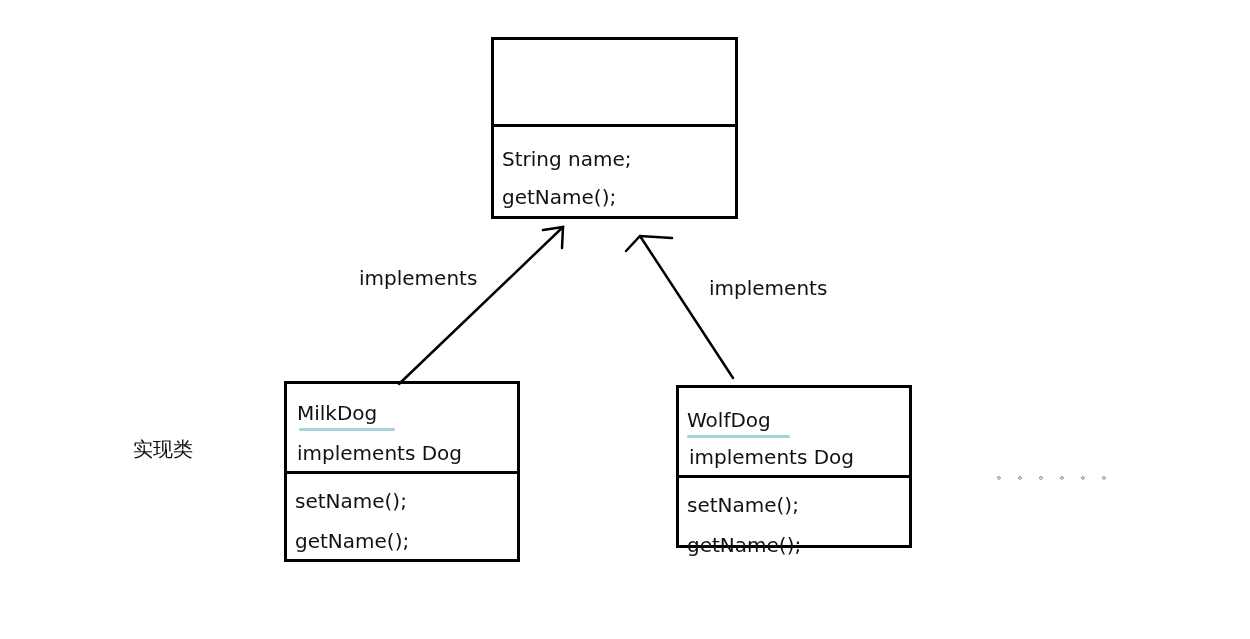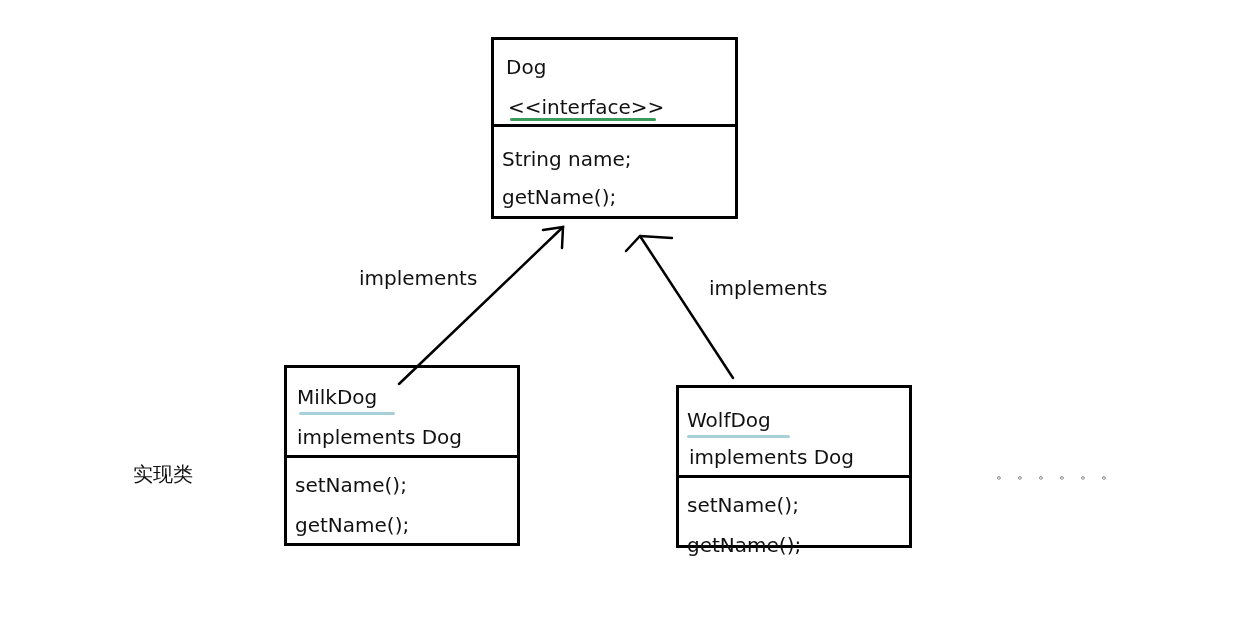--- a/index.html
+++ b/index.html
@@ -11,32 +11,27 @@
     .txt { position: absolute; font-size: 20px; white-space: nowrap; line-height: 24px; }
     .ul { position: absolute; height: 3px; border-radius: 2px; }
     svg.arrows { position: absolute; left: 0; top: 0; }
     .label { position: absolute; font-size: 20px; white-space: nowrap; }
     .dots { position: absolute; font-size: 14px; letter-spacing: 7px; }
   </style>
 </head>
 <body>
 
 <div class="box" style="left:491px; top:37px; width:247px; height:182px;">
-  <div class="sec" style="top:0; height:84px;">
-    <span class="txt" style="left:12px; top:15px;">Dog</span>
-    <span class="txt" style="left:14px; top:55px;">&lt;&lt;interface&gt;&gt;</span>
-    <div class="ul" style="left:16px; top:78px; width:146px; background:#3a9a5a;"></div>
-  </div>
   <div class="sec bottom" style="top:84px; bottom:10px;">
     <span class="txt" style="left:8px; top:20px;">String name;</span>
     <span class="txt" style="left:8px; top:58px;">getName();</span>
   </div>
 </div>
 
-<div class="box" style="left:284px; top:365px; width:236px; height:181px;">
+<div class="box" style="left:284px; top:381px; width:236px; height:181px;">
   <div class="sec" style="top:0; height:87px;">
     <span class="txt" style="left:10px; top:17px;">MilkDog</span>
     <div class="ul" style="left:12px; top:44px; width:96px; background:#a8d0d8;"></div>
     <span class="txt" style="left:10px; top:57px;">implements Dog</span>
   </div>
   <div class="sec bottom" style="top:87px; bottom:0;">
     <span class="txt" style="left:8px; top:15px;">setName();</span>
     <span class="txt" style="left:8px; top:55px;">getName();</span>
   </div>
 </div>
@@ -60,14 +55,14 @@
   </g>
   <g stroke="#000" stroke-width="2.5" fill="none" stroke-linecap="round">
     <line x1="733" y1="378" x2="640" y2="236"></line>
     <polyline points="626,251 640,236 672,238"></polyline>
   </g>
 </svg>
 
 <span class="label" style="left:359px; top:266px;">implements</span>
 <span class="label" style="left:709px; top:276px;">implements</span>
 
-<span class="label" style="left:133px; top:461px; font-size:20px;">实现类</span>
+<span class="label" style="left:133px; top:436px; font-size:20px;">实现类</span>
 <span class="dots" style="left:996px; top:465px;">。。。。。。</span>
 
 </body></html>

